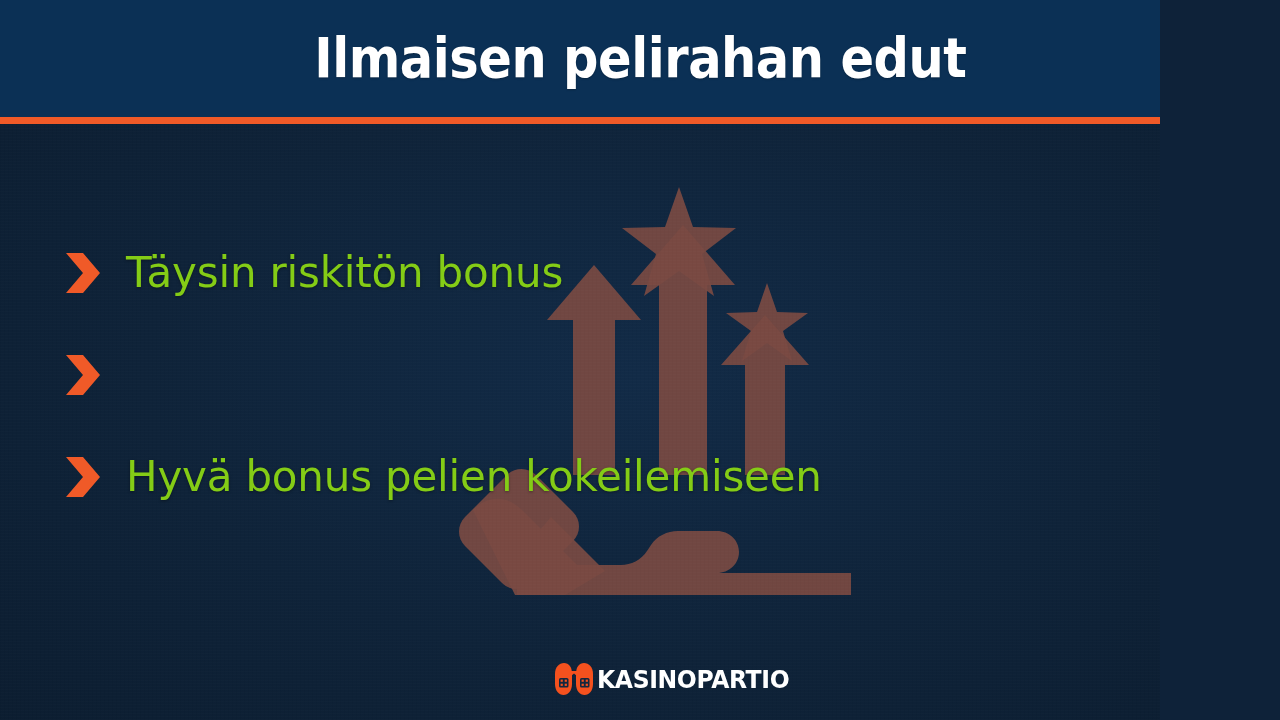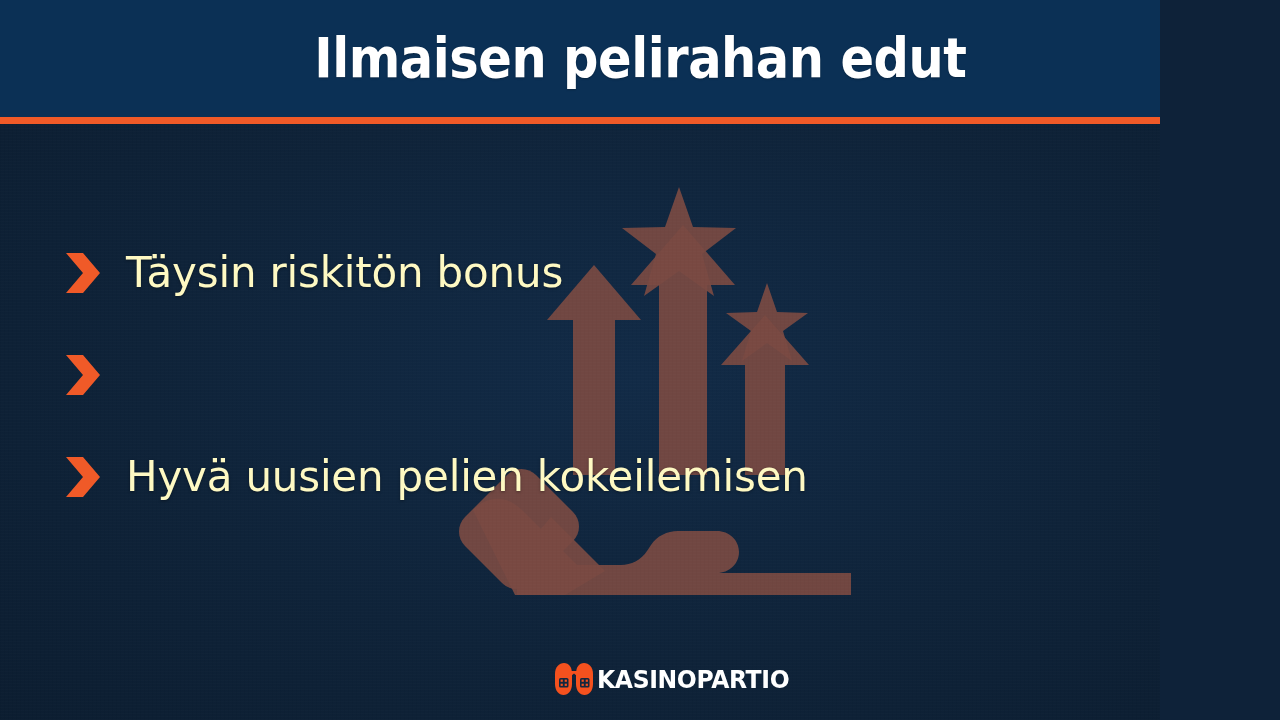--- a/index.html
+++ b/index.html
@@ -100,21 +100,21 @@
     box-sizing: border-box;
   }
   .bullet-chevron {
     flex: 0 0 auto;
     width: 34px;
     height: 40px;
     margin-right: 26px;
     display: block;
   }
   .bullet-text {
-    color: #fef9c3;
+    color: #84cc16;
     font-family: "DejaVu Sans", sans-serif;
     font-size: 42px;
     font-weight: 400;
     letter-spacing: -0.2px;
     line-height: 1;
     white-space: nowrap;
     text-shadow: 0 1px 3px rgba(0,0,0,.35);
   }
 
   
@@ -215,21 +215,21 @@
     <div class="bullet-row">
       <svg class="bullet-chevron" viewBox="0 0 34 40" xmlns="http://www.w3.org/2000/svg">
         <polygon fill="#f05a28" points="0,0 17,0 34,20 17,40 0,40 17,20"></polygon>
       </svg>
     </div>
 
     <div class="bullet-row">
       <svg class="bullet-chevron" viewBox="0 0 34 40" xmlns="http://www.w3.org/2000/svg">
         <polygon fill="#f05a28" points="0,0 17,0 34,20 17,40 0,40 17,20"></polygon>
       </svg>
-      <span class="bullet-text">Hyvä uusien pelien kokeilemisen</span>
+      <span class="bullet-text">Hyvä bonus pelien kokeilemiseen</span>
     </div>
 
   </div>
 
   <div class="footer-logo">
     <svg class="logo-mark" viewBox="0 0 46 34" xmlns="http://www.w3.org/2000/svg">
       <g fill="#f4511e">
 
         <path d="M4 12 C4 5, 8 1, 13 1 C18 1, 21 5, 21 12 L21 22 C21 28.6, 17.2 33, 12.5 33 C7.8 33, 4 28.6, 4 22 Z"></path>
 

